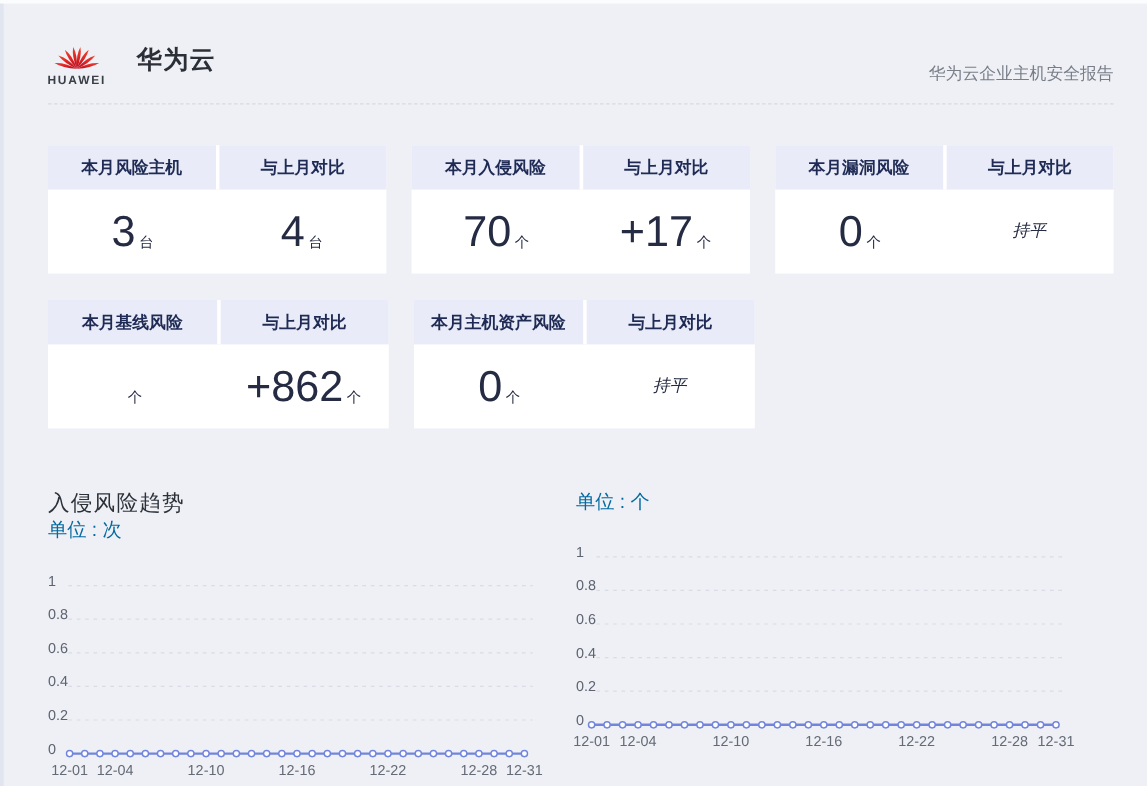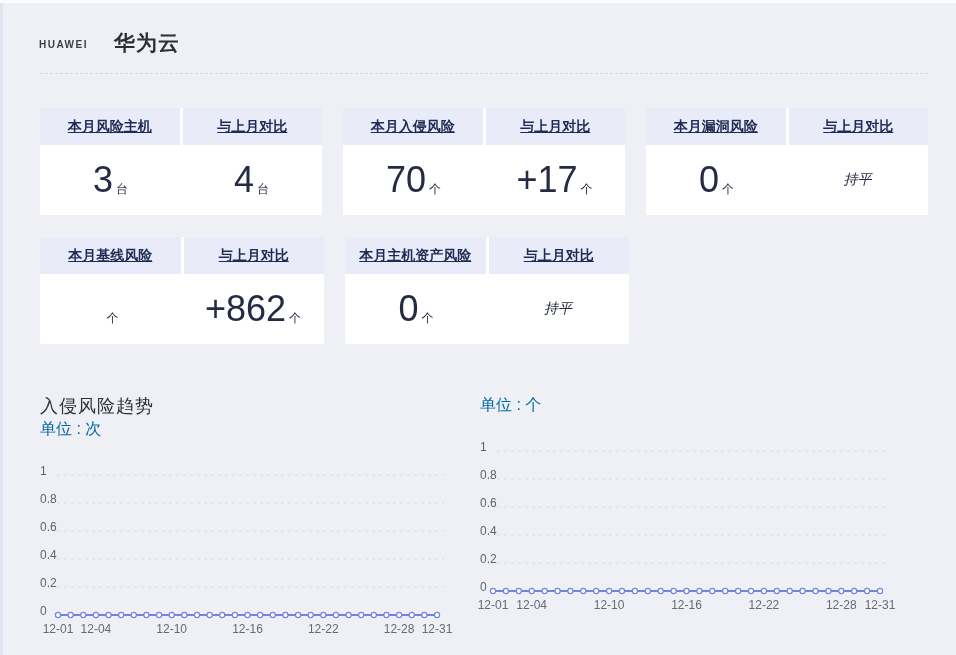--- a/index.html
+++ b/index.html
@@ -10,37 +10,37 @@
     color:#252b43;
     position:relative;
   }
   .edge-top { position:absolute; top:0; left:0; right:0; height:3px; background:#fbfcfe; }
   .edge-left { position:absolute; top:3px; left:0; bottom:0; width:3px; background:#e0e5f0; }
 
   .page { padding:26px 28px 0 40px; }
 
   
   .header { display:flex; align-items:center; }
-  .logo-block { display:flex; flex-direction:row; align-items:center; width:48px;justify-content:flex-end; }
+  .logo-block { display:flex; flex-direction:column; align-items:center; width:48px;justify-content:flex-end; }
   .logo-block svg { width:42px; height:34px; display:block; }
   .brand-word { font-size:10px; font-weight:bold; letter-spacing:1.5px; color:#3a3f46; margin-top:2px; }
   .page-title { font-size:21px; font-weight:bold; color:#2b2f38; margin-left:26px; letter-spacing:1px; }
   .report-title { margin-left:auto; font-size:14px; color:#787d88; align-self:flex-end; padding-bottom:2px; }
   .header-rule { border-bottom:1px dashed #d7dae2; margin-top:13px; }
 
   
   .cards { margin-top:34px; }
   .card-row { display:flex; gap:21px; }
   .card-row + .card-row { margin-top:22px;align-items:flex-end; }
   .card { width:284px; background:#ffffff; }
   .card-head { display:flex; height:37px; }
   .card-head .hcell {
     flex:1; background:#e9ecf8; color:#1f2b55;
     font-size:14px; font-weight:bold;
-    display:flex; align-items:center; justify-content:center;text-decoration:underline;
+    display:flex; align-items:center; justify-content:center;
   }
   .card-head .hcell:first-child { border-right:3px solid #ffffff; }
   .card-body { display:flex; height:70px; }
   .card-body .vcell {
     flex:1; display:flex; align-items:center; justify-content:center;
   }
   .big-val { font-size:36px; color:#252b43; letter-spacing:0; }
   .unit { font-size:12px; color:#252b43; margin-left:3px; position:relative; top:9px; }
   .value-text .big-val { font-size:14px;font-style:italic; }
 
@@ -79,20 +79,21 @@
           <path d="M50,74 Q48.1,46.5 57.2,30.8 Q60.3,48.4 50,74 Z"></path>
           <path d="M50,74 Q51.9,46.5 42.8,30.8 Q39.7,48.4 50,74 Z"></path>
           <path d="M50,74 Q41.5,47.8 26.3,36.5 Q30.8,54.1 50,74 Z"></path>
           <path d="M50,74 Q32.3,52.9 13.3,47.7 Q24.8,62.8 50,74 Z"></path>
           <path d="M50,74 Q25.6,61.0 5.6,62.7 Q22.4,73.0 50,74 Z"></path>
         </g>
       </svg>
       <div class="brand-word">HUAWEI</div>
     </div>
     <div class="page-title">华为云</div>
+    <div class="report-title">华为云企业主机安全报告</div>
   </div>
   <div class="header-rule"></div>
 
   <div class="cards">
     <div class="card-row">
 
       <div class="card">
         <div class="card-head">
           <div class="hcell">本月风险主机</div>
           <div class="hcell">与上月对比</div>

